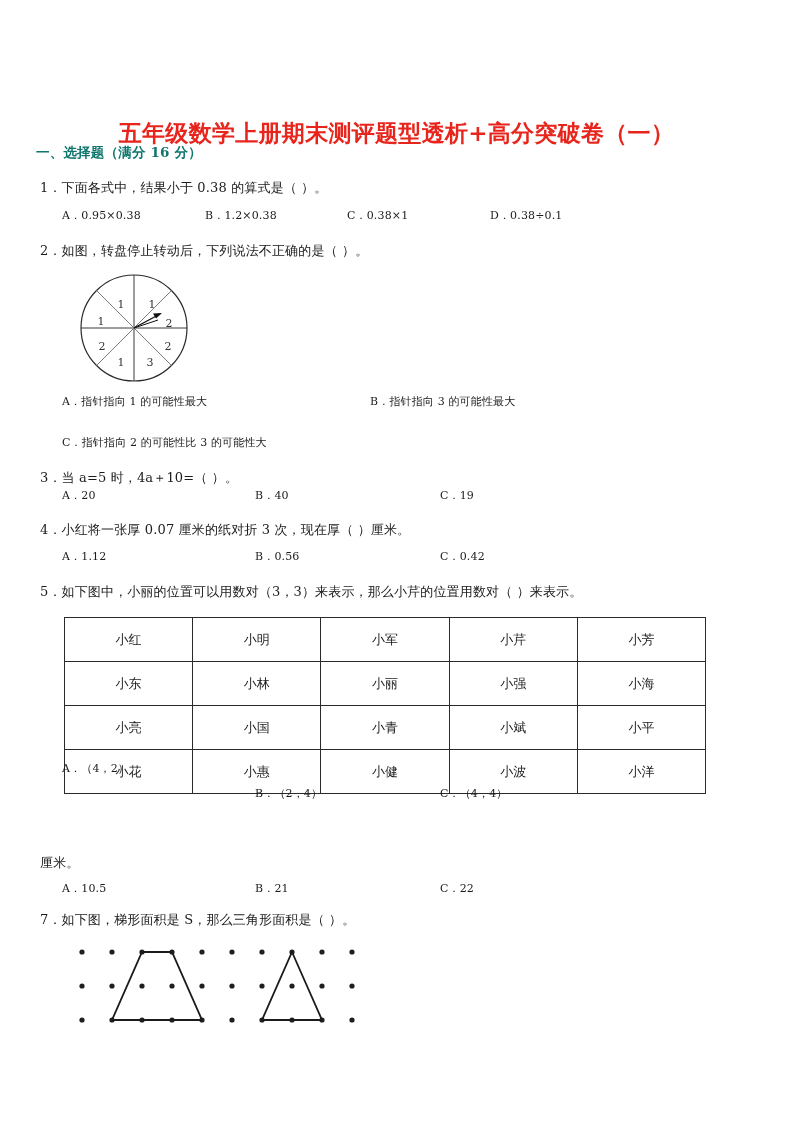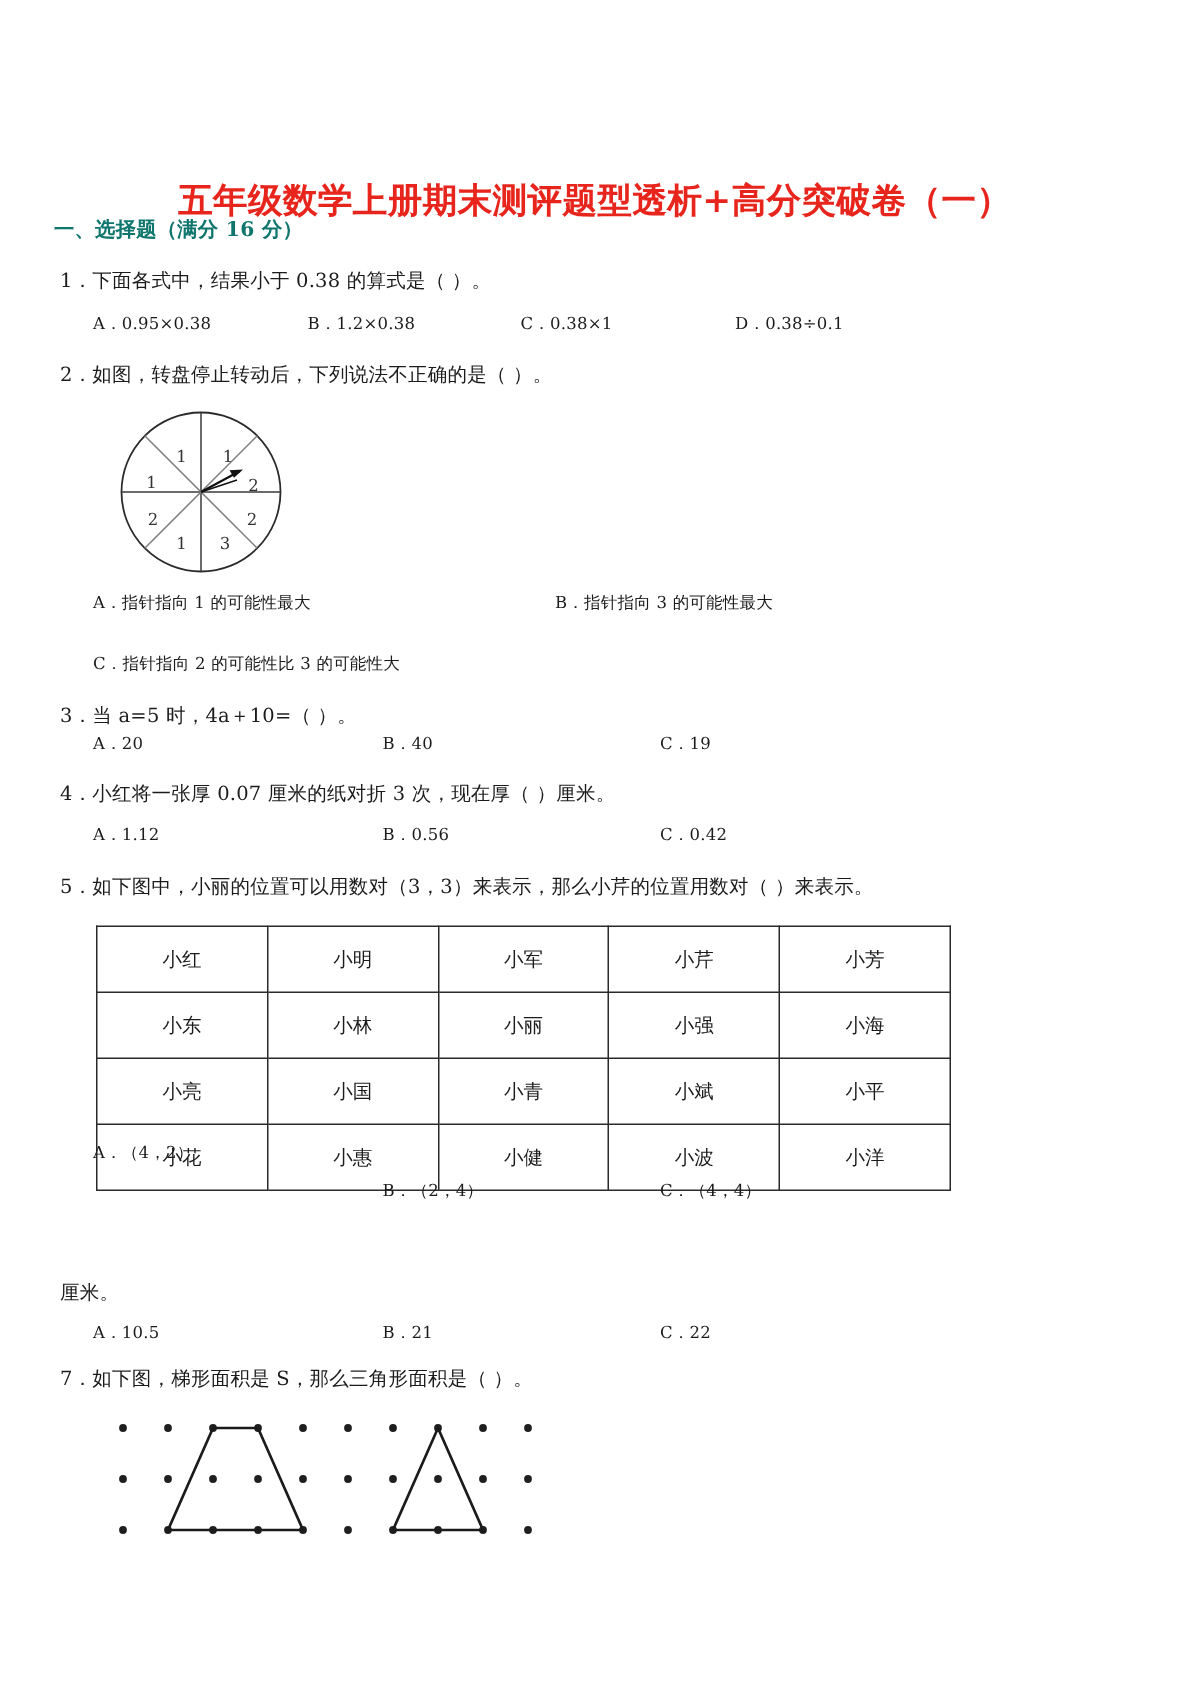--- a/index.html
+++ b/index.html
@@ -81,21 +81,21 @@
     top: 272px;
     width: 112px;
     height: 112px;
   }
 
   
   .names-table {
     position: absolute;
     left: 64px;
     top: 617px;
-    width: 570px;
+    width: 642px;
     border-collapse: collapse;
     table-layout: fixed;
   }
   .names-table td {
     border: 1px solid #2a2a2a;
     height: 41px;
     text-align: center;
     vertical-align: middle;
     font-size: 13px;
     color: #1b1b1b;

